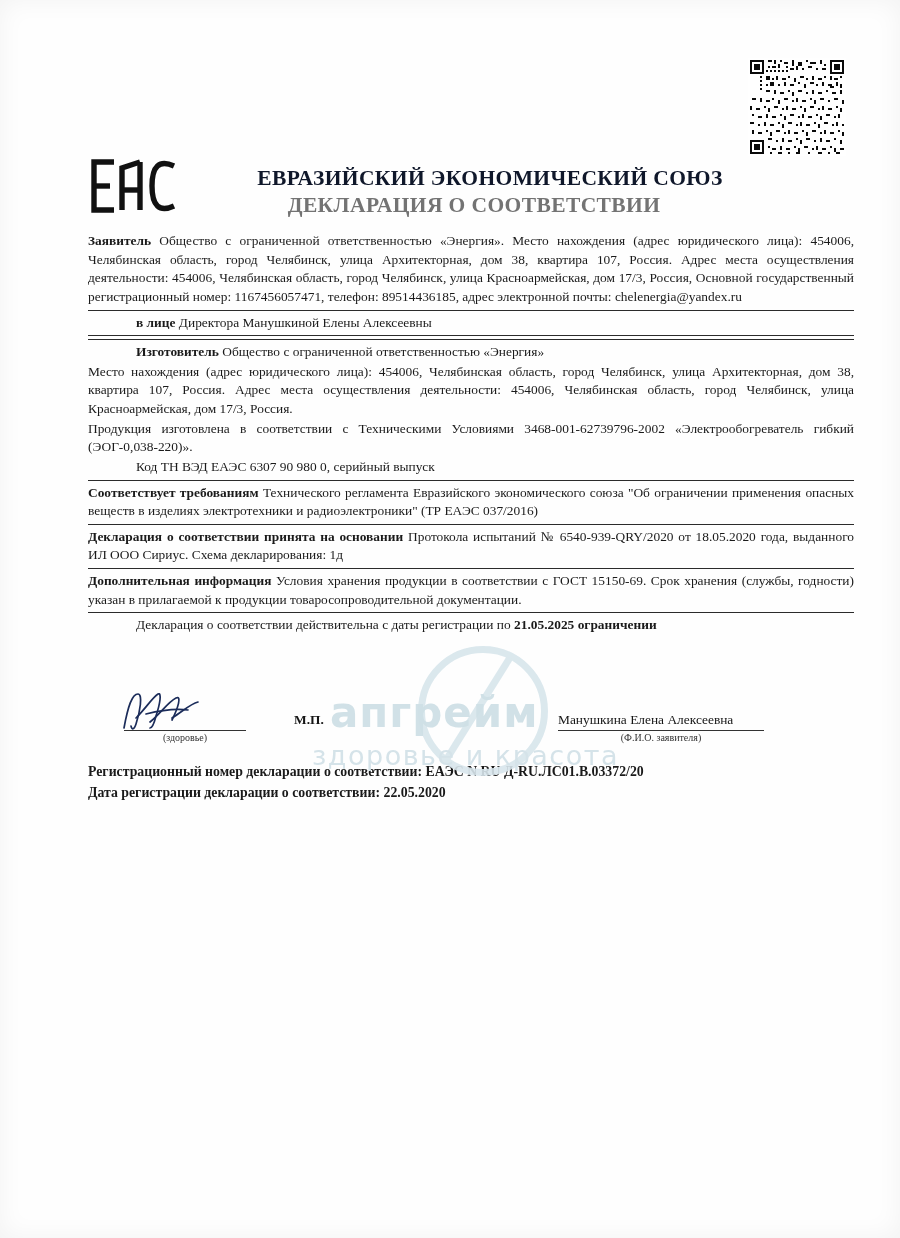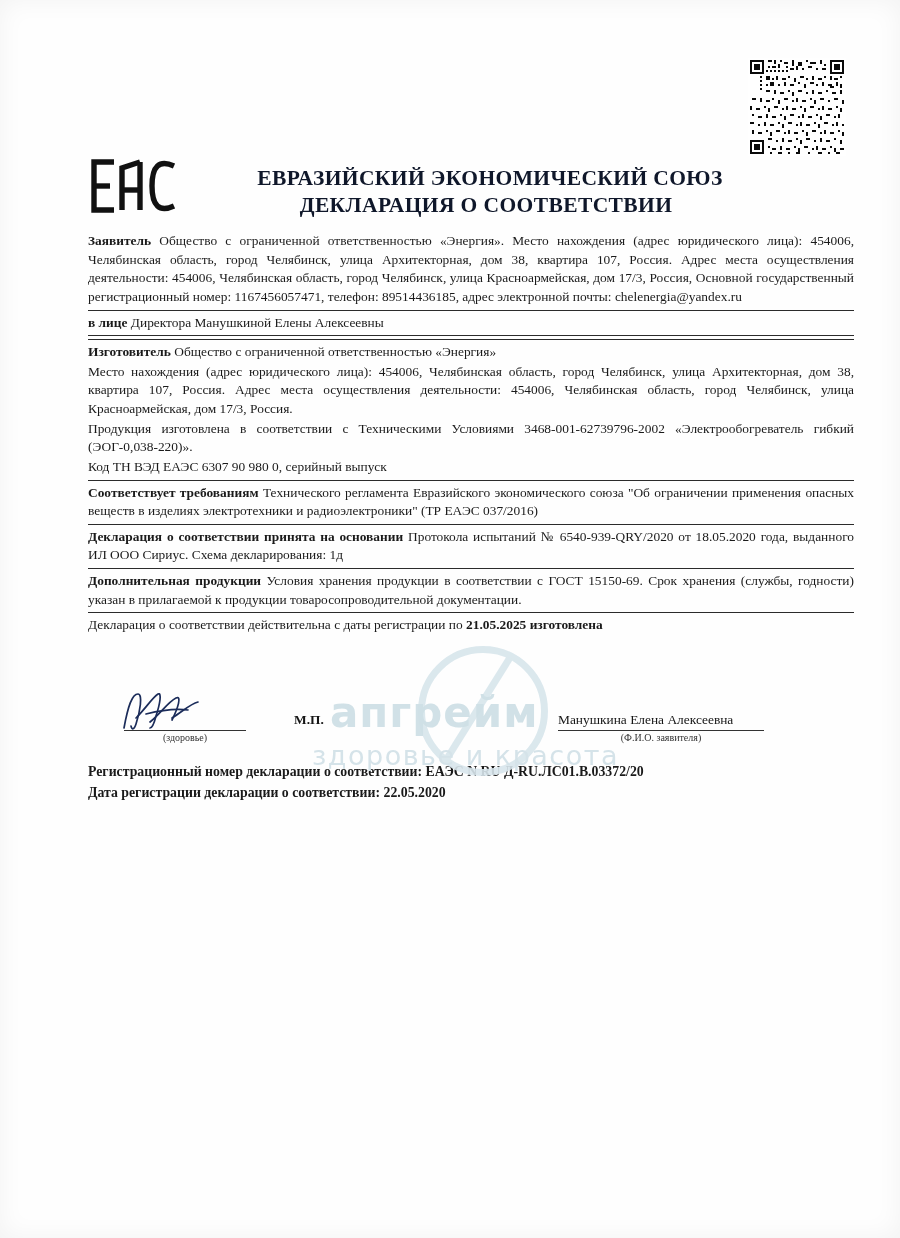--- a/index.html
+++ b/index.html
@@ -61,46 +61,46 @@
     width: 580px;
     text-align: center;
     font-size: 21.5px;
     font-weight: bold;
     letter-spacing: 0.4px;
     line-height: 1.28;
     color: #0f172a;
   }
   #doc-subtitle {
     position: absolute;
-    left: 196px;
+    left: 184px;
     top: 193px;
     width: 580px;
     text-align: center;
     font-size: 21.5px;
     font-weight: bold;
     letter-spacing: 0.4px;
-    color: #0f172a;
+    color: #737373;
   }
 
   
   #body-block {
     position: absolute;
     left: 88px;
     top: 232px;
     width: 766px;
     font-size: 13.4px;
     line-height: 1.39;
     text-align: justify;
   }
   .para {
     margin: 0 0 1px 0;
     text-align: justify;
     text-justify: inter-word;
   }
-  .para.left { text-align: left; }
+  .para.left { text-align: left; margin-left: 48px; }
   .lbl { font-weight: bold; }
   .rule {
     border: none;
     border-top: 1px solid #2b2b2b;
     margin: 3px 0 3px 0;
     height: 0;
   }
 
   
   #sign-area {
@@ -473,24 +473,24 @@
     <p class="para">Продукция изготовлена в соответствии с Техническими Условиями 3468-001-62739796-2002 «Электрообогреватель гибкий (ЭОГ-0,038-220)».</p>
     <p class="para left">Код ТН ВЭД ЕАЭС 6307 90 980 0, серийный выпуск</p>
     <hr class="rule">
 
     <p class="para"><span class="lbl">Соответствует требованиям</span> <span>Технического регламента Евразийского экономического союза "Об ограничении применения опасных веществ в изделиях электротехники и радиоэлектроники" (ТР ЕАЭС 037/2016)</span></p>
     <hr class="rule">
 
     <p class="para"><span class="lbl">Декларация о соответствии принята на основании</span> <span>Протокола испытаний № 6540-939-QRY/2020 от 18.05.2020 года, выданного ИЛ ООО Сириус. Схема декларирования: 1д</span></p>
     <hr class="rule">
 
-    <p class="para"><span class="lbl">Дополнительная продукции</span> <span>Условия хранения продукции в соответствии с ГОСТ 15150-69. Срок хранения (службы, годности) указан в прилагаемой к продукции товаросопроводительной документации.</span></p>
-    <hr class="rule">
-
-    <p class="para left"><span>Декларация о соответствии действительна с даты регистрации по</span> <span class="lbl">21.05.2025</span> <span class="lbl">изготовлена</span></p>
+    <p class="para"><span class="lbl">Дополнительная информация</span> <span>Условия хранения продукции в соответствии с ГОСТ 15150-69. Срок хранения (службы, годности) указан в прилагаемой к продукции товаросопроводительной документации.</span></p>
+    <hr class="rule">
+
+    <p class="para left"><span>Декларация о соответствии действительна с даты регистрации по</span> <span class="lbl">21.05.2025</span> <span class="lbl">ограничении</span></p>
   </div>
 
   <div id="sign-area">
 
     <div id="signature-mark">
       <svg width="136" height="46" viewBox="0 0 136 46">
         <g fill="none" stroke="#1b2c5a" stroke-width="1.7" stroke-linecap="round">
           <path d="M8 40 C12 18 16 6 22 6 C27 6 24 24 20 36 C18 42 16 42 15 38"></path>
           <path d="M20 30 C30 20 36 10 42 6 C46 4 44 16 40 28 C38 36 36 40 34 40"></path>
           <path d="M34 34 C44 26 52 14 60 10 C66 7 62 20 56 32"></path>

